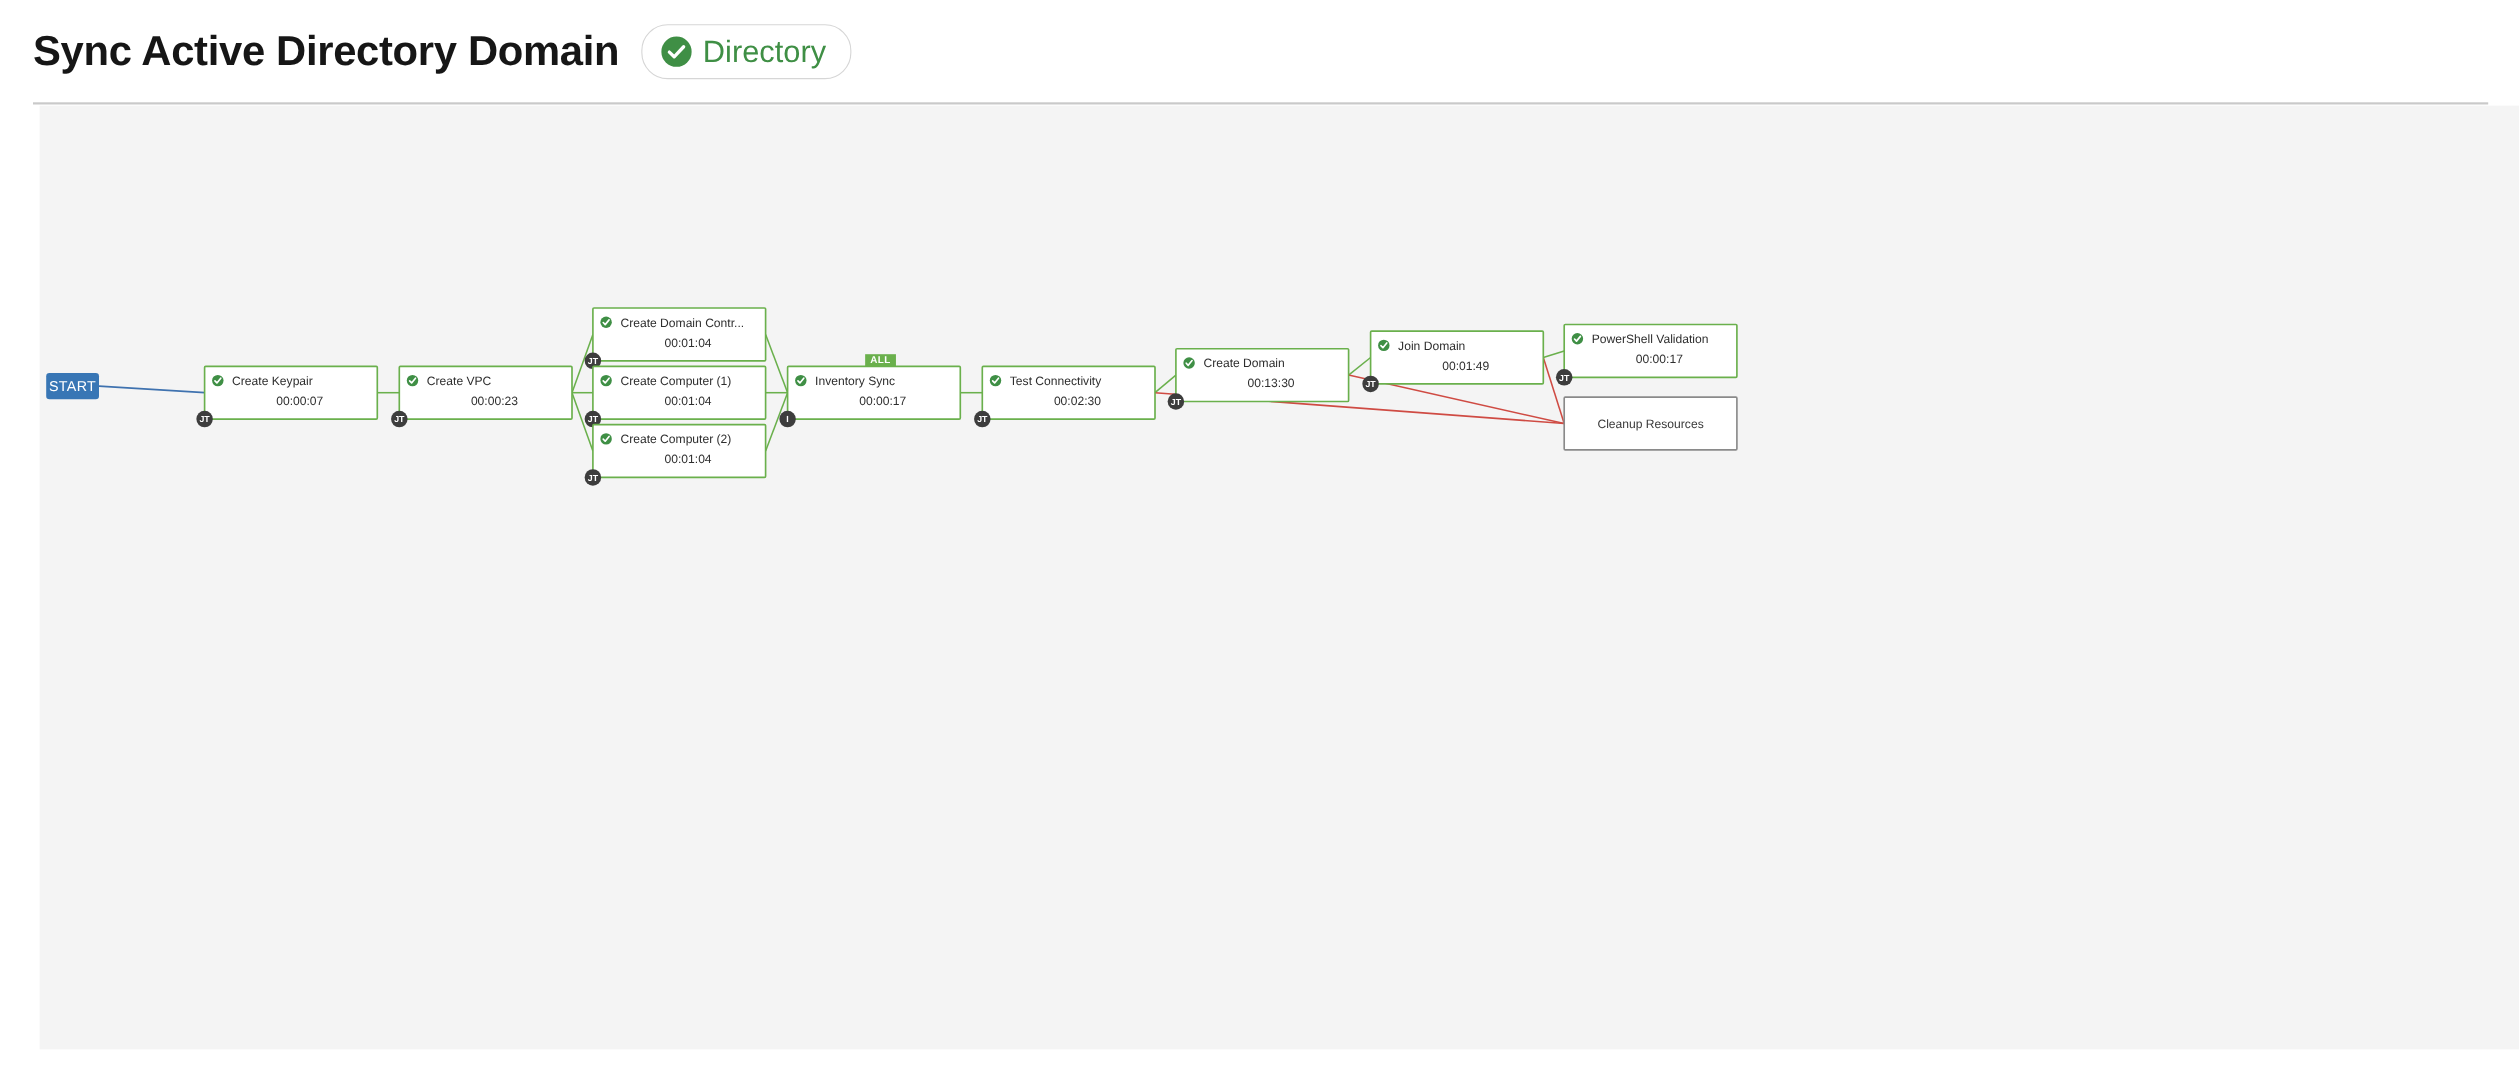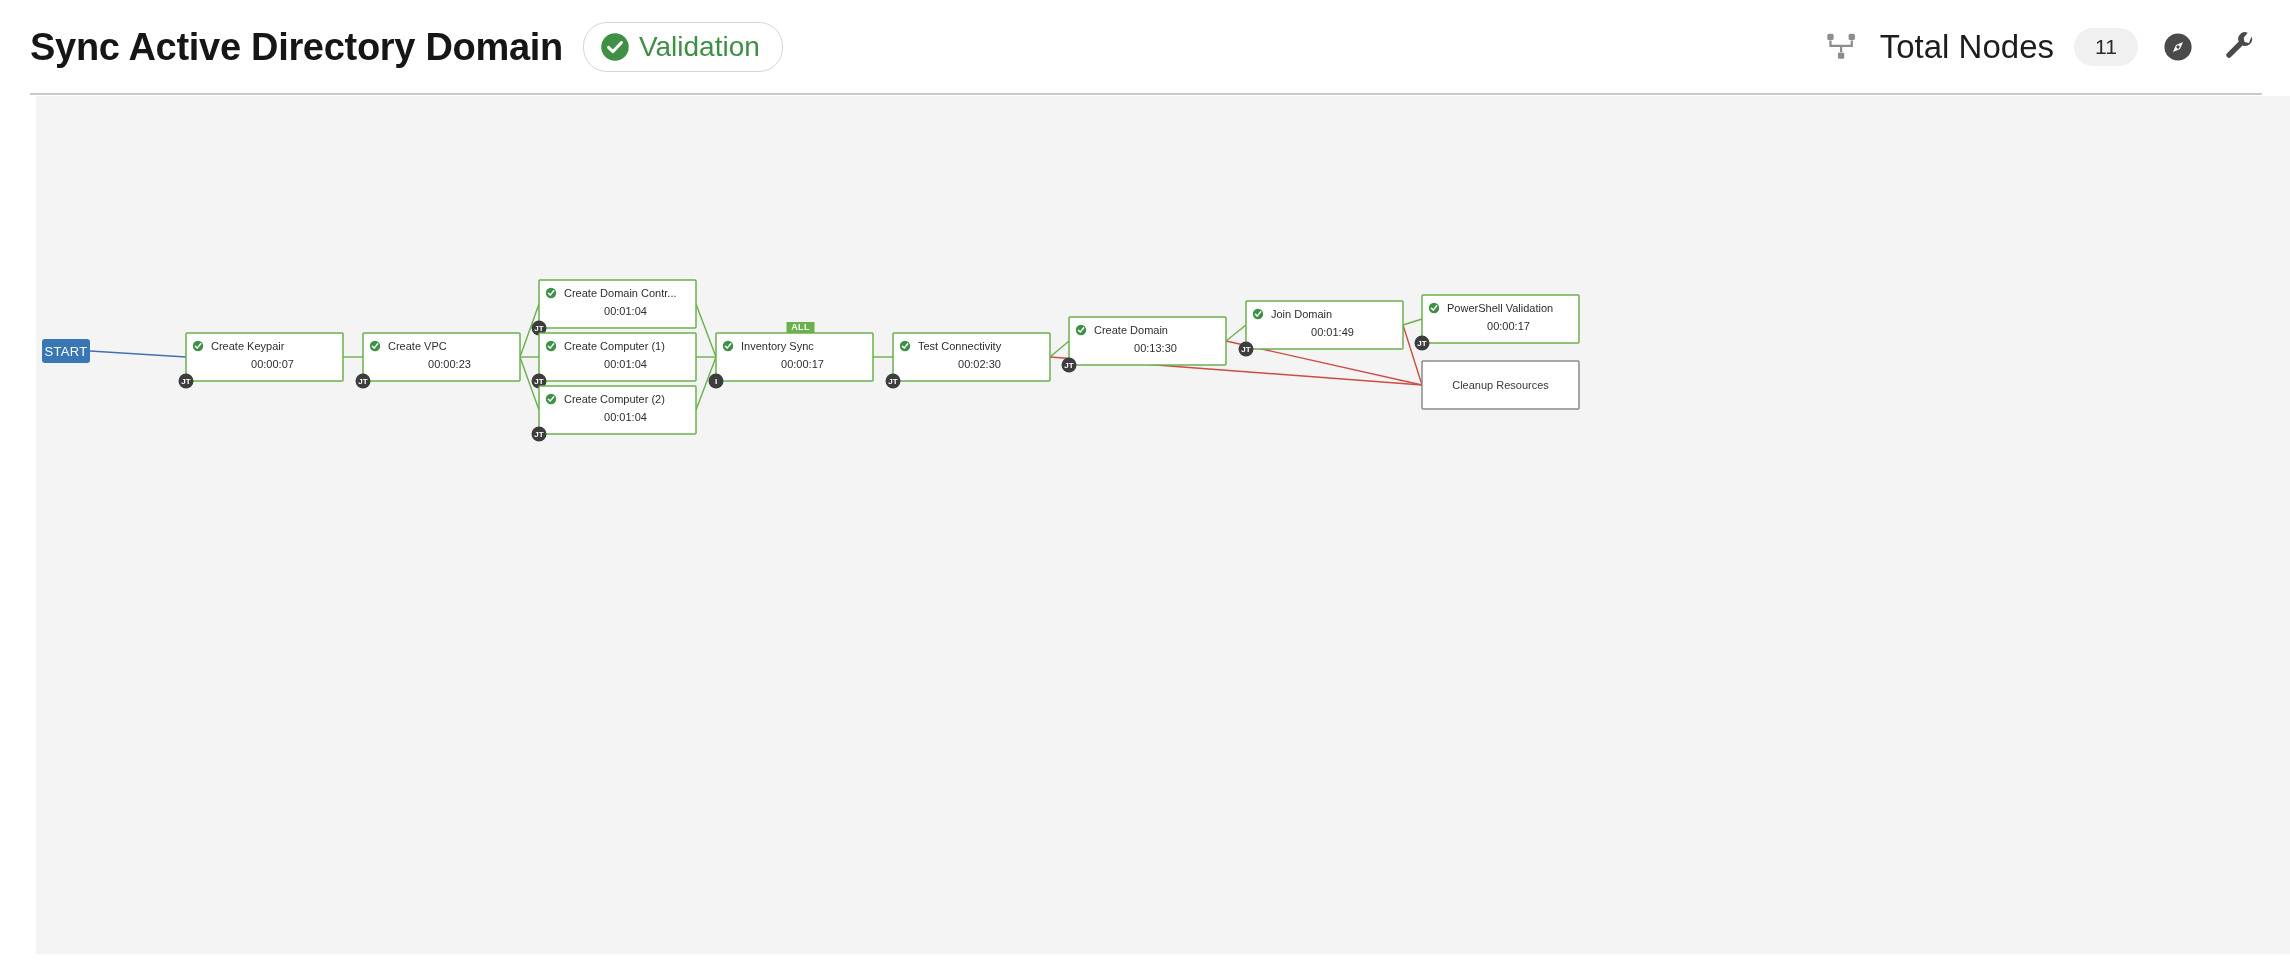--- a/index.html
+++ b/index.html
@@ -87,50 +87,24 @@
 
   <div class="header">
     <div class="header-left">
       <div class="page-title">Sync Active Directory Domain</div>
 
       <div class="status-badge">
         <svg class="check-circle" width="30" height="30" viewBox="0 0 24 24">
           <circle cx="12" cy="12" r="11" fill="#3f8f45"></circle>
           <path d="M6.8 12.3 L10.3 15.7 L17.2 8.4" fill="none" stroke="#ffffff" stroke-width="2.4" stroke-linecap="round" stroke-linejoin="round"></path>
         </svg>
-        <span class="label">Validation</span>
+        <span class="label">Directory</span>
       </div>
     </div>
 
-    <div class="header-right">
-      <svg class="nodes-icon" width="36" height="36" viewBox="0 0 24 24">
-        <rect x="2.2" y="3.2" width="4.2" height="4.2" rx="1" fill="#8d8d8d"></rect>
-        <rect x="16.4" y="3.2" width="4.2" height="4.2" rx="1" fill="#8d8d8d"></rect>
-        <rect x="9.3" y="15.6" width="4.2" height="4.2" rx="1" fill="#8d8d8d"></rect>
-        <path d="M4.3 7.6 L4.3 11.3 L18.5 11.3 L18.5 7.6 M11.4 11.3 L11.4 15.4" fill="none" stroke="#8d8d8d" stroke-width="1.5"></path>
-      </svg>
-
-      <span class="total-nodes-label">Total Nodes</span>
-
-      <span class="count-pill">11</span>
-
-      <button class="icon-btn">
-        <svg width="34" height="34" viewBox="0 0 24 24">
-          <circle cx="12" cy="12" r="9.6" fill="#4a4a4a"></circle>
-          <path d="M15.6 8.4 L10.6 10.6 L8.4 15.6 L13.4 13.4 Z" fill="#ffffff"></path>
-          <circle cx="12" cy="12" r="1.15" fill="#4a4a4a"></circle>
-        </svg>
-      </button>
-
-      <button class="icon-btn">
-        <svg width="34" height="34" viewBox="0 0 24 24">
-          <path d="M20.1 4.6 a4.8 4.8 0 0 1 -6.3 6.3 L5.6 19.1 a1.9 1.9 0 0 1 -2.7 -2.7 l8.2 -8.2 a4.8 4.8 0 0 1 6.3 -6.3 L14.6 5.4 l0.6 3.1 l3.1 0.6 Z" fill="#4a4a4a"></path>
-        </svg>
-      </button>
-    </div>
   </div>
   <div class="header-divider"></div>
 
   <div class="canvas">
     <svg class="graph-svg" id="graph-svg" width="2254" height="858">
         <g>
           <line x1="54" y1="255" x2="150" y2="261" stroke="#3f72af" stroke-width="1.6"></line>
           <line x1="307" y1="261" x2="327" y2="261" stroke="#6ab04c" stroke-width="1.4"></line>
           <line x1="484" y1="261" x2="503" y2="208" stroke="#6ab04c" stroke-width="1.4"></line>
           <line x1="484" y1="261" x2="503" y2="261" stroke="#6ab04c" stroke-width="1.4"></line>

